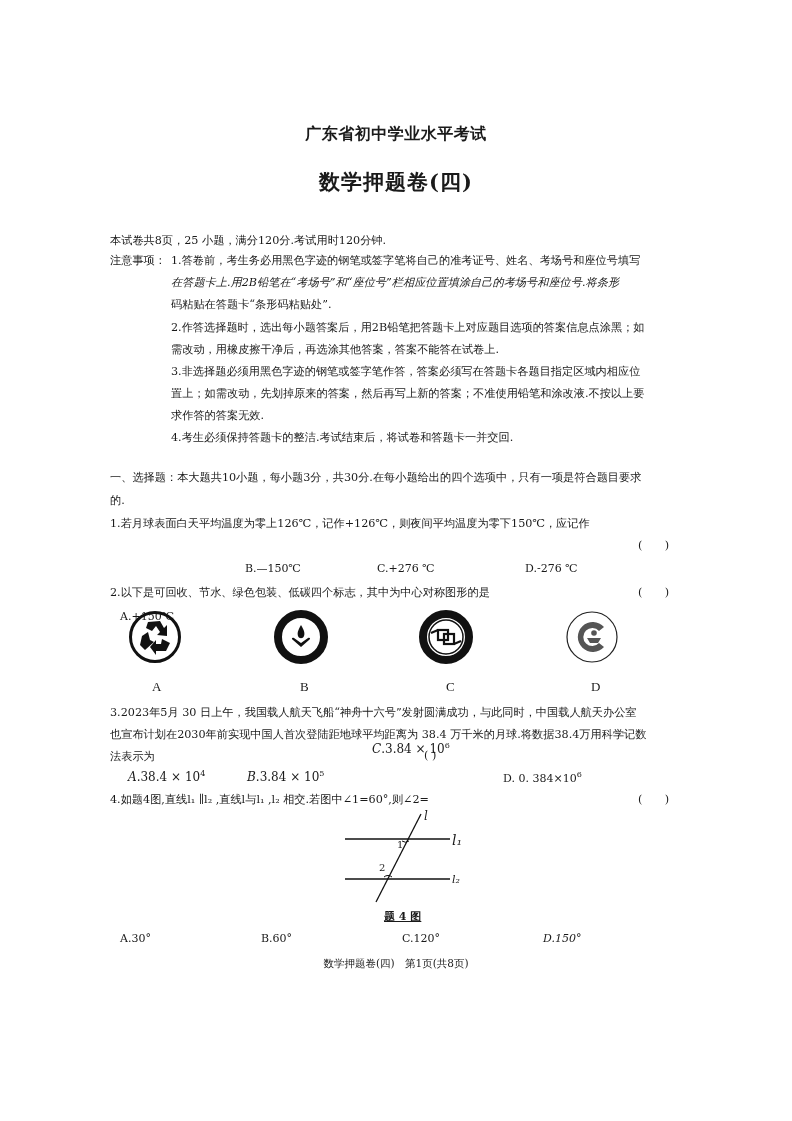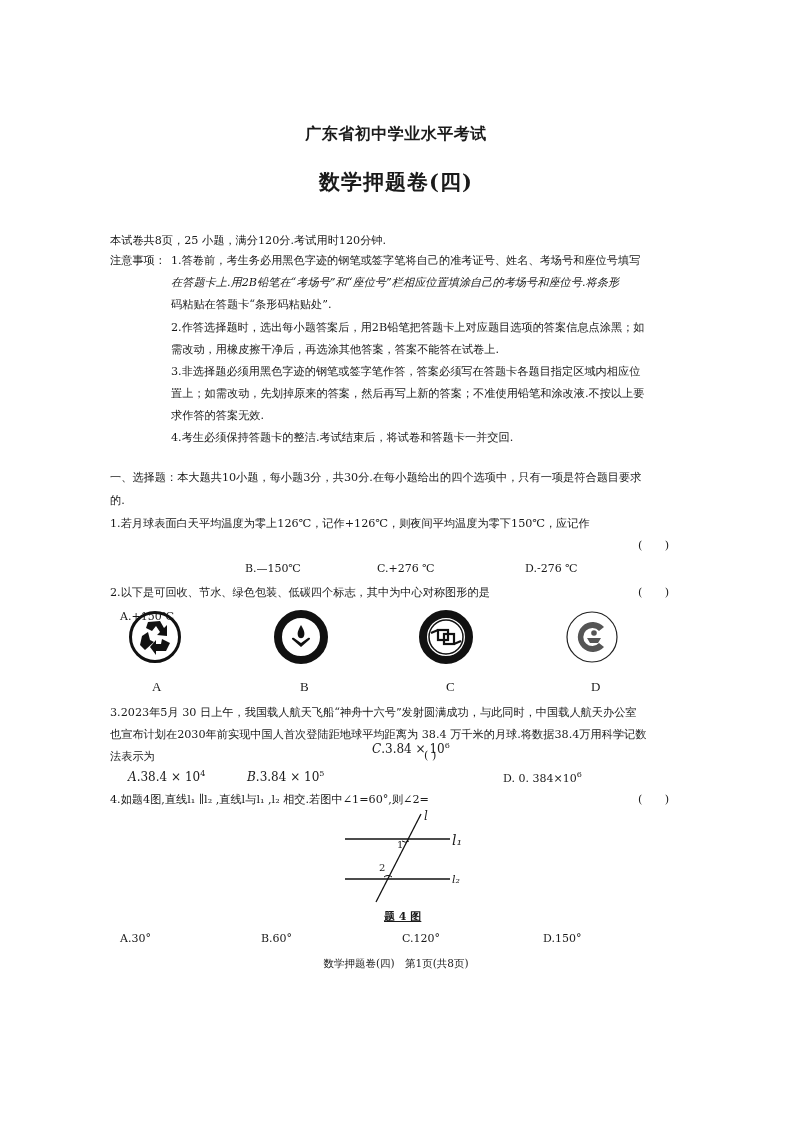--- a/index.html
+++ b/index.html
@@ -128,15 +128,15 @@
 <div class="abs" style="top:809px; left:424px; font-style:italic; font-size:12px;">l</div>
 <div class="abs" style="top:832px; left:452px; font-style:italic; font-size:14px;">l₁</div>
 <div class="abs" style="top:873px; left:452px; font-style:italic; font-size:11px;">l₂</div>
 <div class="abs" style="top:839px; left:397px; font-size:10px;">1</div>
 <div class="abs" style="top:862px; left:379px; font-size:10px;">2</div>
 <div class="abs caption" style="top:909px; left:384px;">题 4 图</div>
 
 <div class="abs opt" style="top:932px; left:120px;">A.30°</div>
 <div class="abs opt" style="top:932px; left:261px;">B.60°</div>
 <div class="abs opt" style="top:932px; left:402px;">C.120°</div>
-<div class="abs opt" style="top:932px; left:543px;">D.150°</div>
+<div class="abs opt" style="top:932px; left:543px;font-style:italic;">D.150°</div>
 
 <div class="abs footer">数学押题卷(四)　第1页(共8页)</div>
 
 </body></html>

